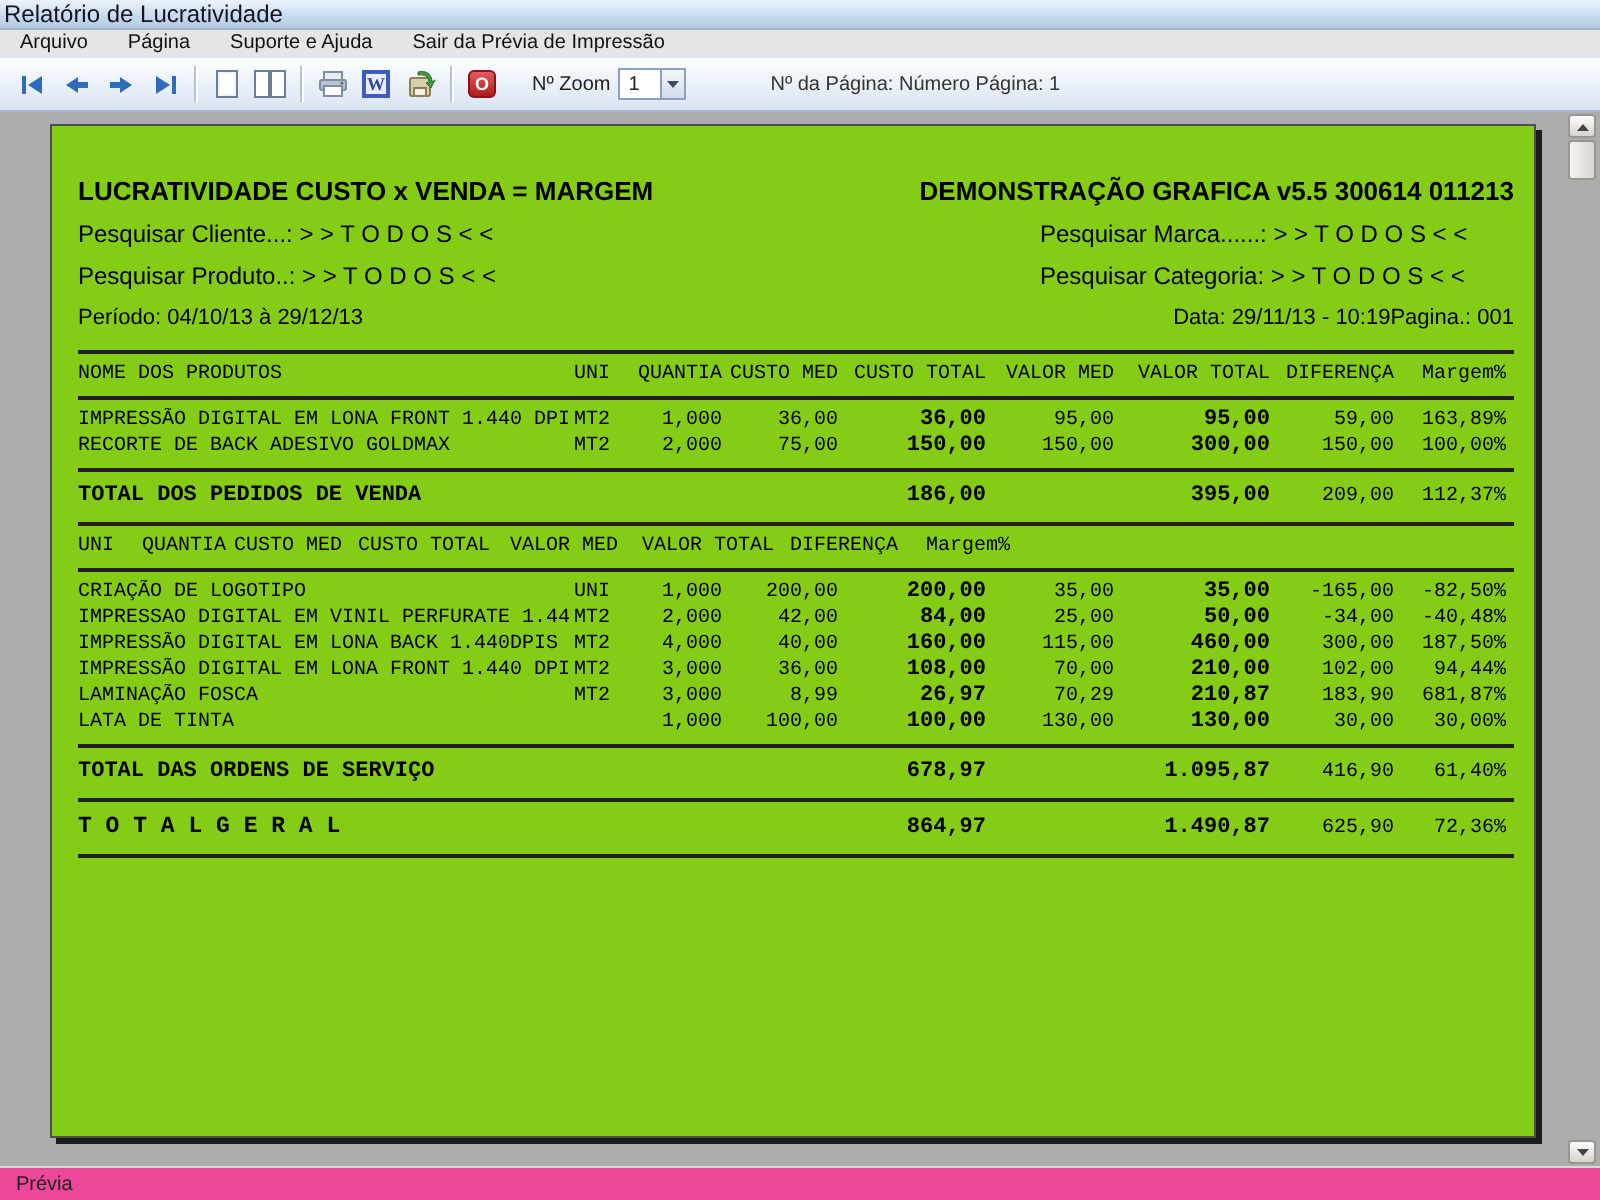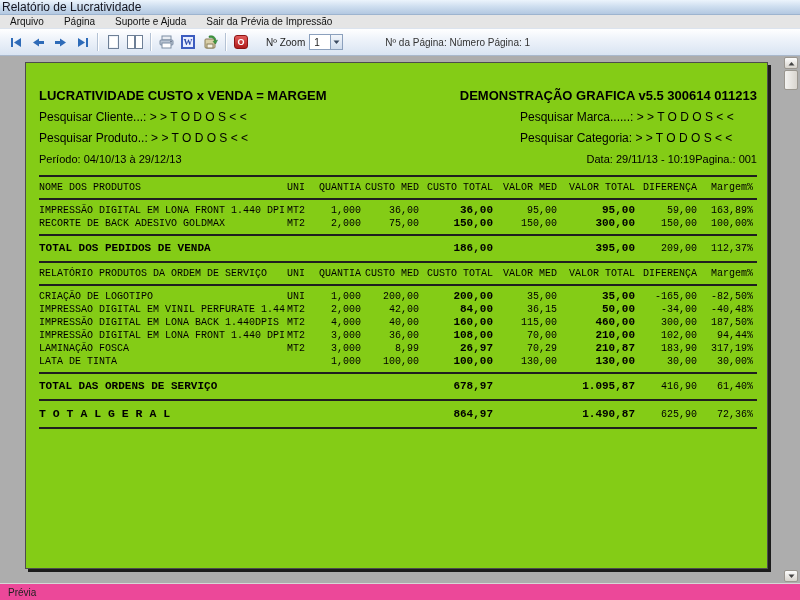--- a/index.html
+++ b/index.html
@@ -300,21 +300,20 @@
             <span class="cell c-quantia"></span>
             <span class="cell c-cmed"></span>
             <span class="cell c-ctot">186,00</span>
             <span class="cell c-vmed"></span>
             <span class="cell c-vtot">395,00</span>
             <span class="cell c-dif">209,00</span>
             <span class="cell c-mar">112,37%</span>
           </div>
           <div class="rule"></div>
           <div class="trow th">
-            <span class="cell c-name">RELATÓRIO PRODUTOS DA ORDEM DE SERVIÇO</span>
             <span class="cell c-uni">UNI</span>
             <span class="cell c-quantia">QUANTIA</span>
             <span class="cell c-cmed">CUSTO MED</span>
             <span class="cell c-ctot">CUSTO TOTAL</span>
             <span class="cell c-vmed">VALOR MED</span>
             <span class="cell c-vtot">VALOR TOTAL</span>
             <span class="cell c-dif">DIFERENÇA</span>
             <span class="cell c-mar">Margem%</span>
           </div>
           <div class="rule"></div>
@@ -328,21 +327,21 @@
             <span class="cell c-vtot">35,00</span>
             <span class="cell c-dif">-165,00</span>
             <span class="cell c-mar">-82,50%</span>
           </div>
           <div class="trow">
             <span class="cell c-name">IMPRESSAO DIGITAL EM VINIL PERFURATE 1.44</span>
             <span class="cell c-uni">MT2</span>
             <span class="cell c-quantia">2,000</span>
             <span class="cell c-cmed">42,00</span>
             <span class="cell c-ctot">84,00</span>
-            <span class="cell c-vmed">36,15</span>
+            <span class="cell c-vmed">25,00</span>
             <span class="cell c-vtot">50,00</span>
             <span class="cell c-dif">-34,00</span>
             <span class="cell c-mar">-40,48%</span>
           </div>
           <div class="trow">
             <span class="cell c-name">IMPRESSÃO DIGITAL EM LONA BACK 1.440DPIS</span>
             <span class="cell c-uni">MT2</span>
             <span class="cell c-quantia">4,000</span>
             <span class="cell c-cmed">40,00</span>
             <span class="cell c-ctot">160,00</span>
@@ -364,21 +363,21 @@
           </div>
           <div class="trow">
             <span class="cell c-name">LAMINAÇÃO FOSCA</span>
             <span class="cell c-uni">MT2</span>
             <span class="cell c-quantia">3,000</span>
             <span class="cell c-cmed">8,99</span>
             <span class="cell c-ctot">26,97</span>
             <span class="cell c-vmed">70,29</span>
             <span class="cell c-vtot">210,87</span>
             <span class="cell c-dif">183,90</span>
-            <span class="cell c-mar">317,19%</span>
+            <span class="cell c-mar">681,87%</span>
           </div>
           <div class="trow">
             <span class="cell c-name">LATA DE TINTA</span>
             <span class="cell c-uni"></span>
             <span class="cell c-quantia">1,000</span>
             <span class="cell c-cmed">100,00</span>
             <span class="cell c-ctot">100,00</span>
             <span class="cell c-vmed">130,00</span>
             <span class="cell c-vtot">130,00</span>
             <span class="cell c-dif">30,00</span>

